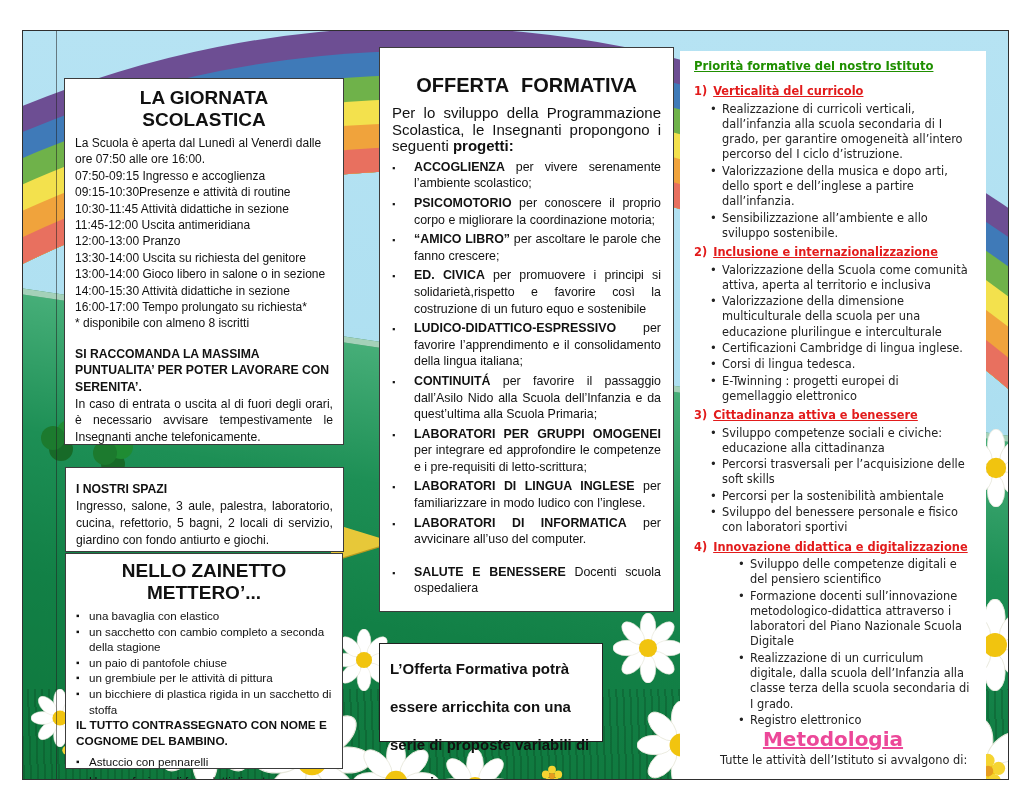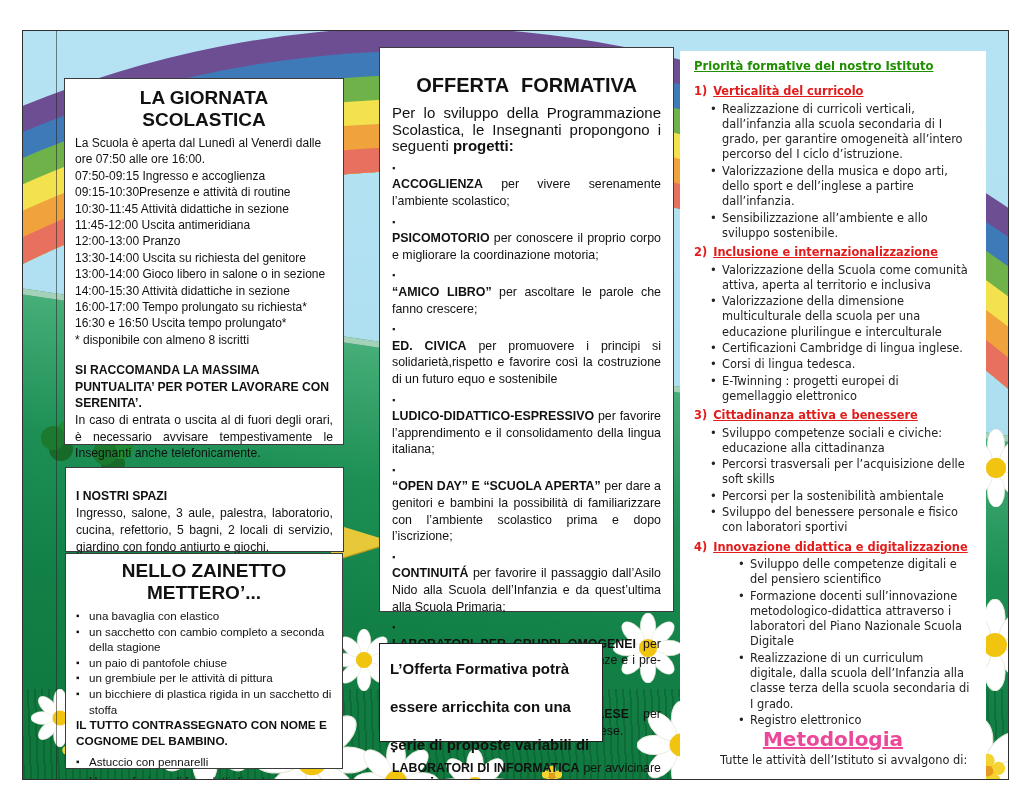--- a/index.html
+++ b/index.html
@@ -25,33 +25,33 @@
   .clover{position:absolute;width:24px;height:24px;border-radius:50%;background:#1c7a2e;z-index:4;
           box-shadow:16px -6px 0 #1f8c33,8px 11px 0 #176a28;}
   .box{position:absolute;background:#ffffff;border:1.5px solid #3c3c3c;box-sizing:border-box;
        z-index:10;color:#111;}
   
   .box1{left:41px;top:47px;width:280px;height:367px;padding:6px 10px;}
   .box-title{font-size:19px;font-weight:bold;text-align:center;margin:2px 8px 4px;}
   .intro,.sched-line{font-size:12px;line-height:16.4px;}
   .bold-note{font-weight:bold;font-size:12.2px;line-height:16.6px;margin:14px 0 0;}
   .note-text{font-size:12.2px;line-height:16.6px;margin:0;text-align:justify;}
-  .box2{left:42px;top:436px;width:279px;height:85px;padding:19px 10px;}
+  .box2{left:42px;top:436px;width:279px;height:85px;padding:12px 10px;}
   .b2-title{font-size:12.2px;font-weight:bold;margin:2px 0 2px;}
   .b2-text{font-size:12.2px;line-height:17px;text-align:justify;margin:0;}
   .box3{left:42px;top:522px;width:278px;height:216px;padding:4px 10px;}
   .zi,.zi2{font-size:11.6px;line-height:15.6px;position:relative;padding-left:13px;}
   .zi::before,.zi2::before{content:"▪";position:absolute;left:0;font-size:10px;}
   .z-note{font-weight:bold;font-size:11.8px;line-height:15.8px;margin:1px 0;}
   .zi2{margin:4px 0;}
   
   .mbox{left:356px;top:16px;width:295px;height:565px;padding:24px 12px;}
   .m-title{font-size:20px;font-weight:bold;text-align:center;word-spacing:7px;margin:2px 0 8px;}
   .m-intro{font-size:15px;line-height:16.6px;text-align:justify;margin:0 0 4px;}
-  .proj{display:flex;margin:3px 0;font-size:12.4px;line-height:16.6px;flex-direction:column;}
+  .proj{display:flex;margin:3px 0;font-size:12.4px;line-height:16.6px;}
   .proj .mark{width:22px;flex:none;}
   .proj .mark::before{content:"▪";font-size:9px;}
   .proj .ptext{flex:1;text-align:justify;}
   .m-projects .proj:last-of-type{margin-top:16px;}
   .mnote{left:356px;top:612px;width:224px;height:99px;padding:6px 10px;border:1.5px solid #222;
          font-weight:bold;font-size:15px;line-height:38px;}
   
   .rbox{left:657px;top:20px;width:306px;height:729px;padding:8px 14px;border:none;
         font-family:"DejaVu Sans",sans-serif;font-size:11.4px;line-height:15.3px;color:#222;}
   .r-title{color:#1f8f00;font-weight:bold;text-decoration:underline;font-size:11.6px;margin:0 0 10px;}
@@ -176,21 +176,20 @@
 
           <div class="sched-line">13:30-14:00 Uscita su richiesta del genitore</div>
 
           <div class="sched-line">13:00-14:00 Gioco libero in salone o in sezione</div>
 
           <div class="sched-line">14:00-15:30 Attività didattiche in sezione</div>
 
 
           <div class="sched-line">16:00-17:00 Tempo prolungato su richiesta*</div>
 
-          <div class="sched-line">16:30 e 16:50 Uscita tempo prolungato*</div>
 
           <div class="sched-line">* disponibile con almeno 8 iscritti</div>
         </div>
       <div class="bold-note">SI RACCOMANDA LA MASSIMA PUNTUALITA’ PER POTER LAVORARE CON SERENITA’.</div>
       <div class="note-text">In caso di entrata o uscita al di fuori degli orari, è necessario avvisare tempestivamente le Insegnanti anche telefonicamente.</div>
     </section>
 
     <section class="box box2">
       <div class="b2-title">I NOSTRI SPAZI</div>
       <div class="b2-text">Ingresso, salone, 3 aule, palestra, laboratorio, cucina, refettorio, 5 bagni, 2 locali di servizio, giardino con fondo antiurto e giochi.</div>
@@ -243,24 +242,20 @@
           <div class="proj">
             <span class="mark"></span>
             <span class="ptext"><b>ED. CIVICA</b><span> per promuovere i principi si solidarietà,rispetto e favorire così la costruzione di un futuro equo e sostenibile</span></span>
           </div>
 
           <div class="proj">
             <span class="mark"></span>
             <span class="ptext"><b>LUDICO-DIDATTICO-ESPRESSIVO</b><span> per favorire l’apprendimento e il consolidamento della lingua italiana;</span></span>
           </div>
 
-          <div class="proj">
-            <span class="mark"></span>
-            <span class="ptext"><b>“OPEN DAY” E “SCUOLA APERTA”</b><span> per dare a genitori e bambini la possibilità di familiarizzare con l’ambiente scolastico prima e dopo l’iscrizione;</span></span>
-          </div>
 
           <div class="proj">
             <span class="mark"></span>
             <span class="ptext"><b>CONTINUITÁ</b><span> per favorire il passaggio dall’Asilo Nido alla Scuola dell’Infanzia e da quest’ultima alla Scuola Primaria;</span></span>
           </div>
 
           <div class="proj">
             <span class="mark"></span>
             <span class="ptext"><b>LABORATORI PER GRUPPI OMOGENEI</b><span> per integrare ed approfondire le competenze e i pre-requisiti di letto-scrittura;</span></span>
           </div>

